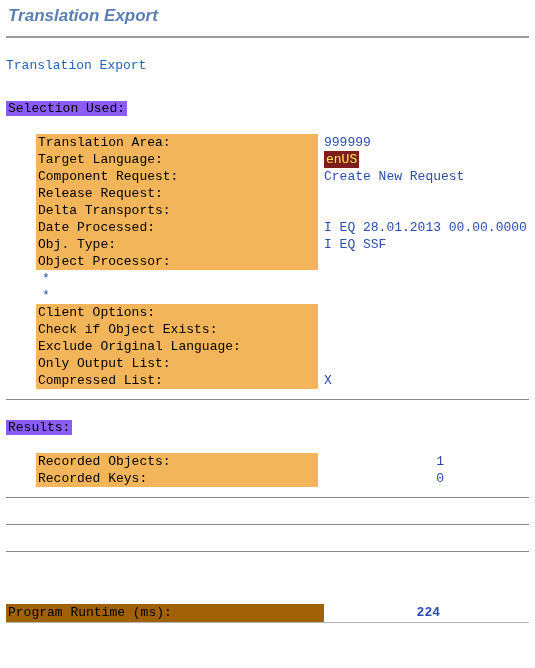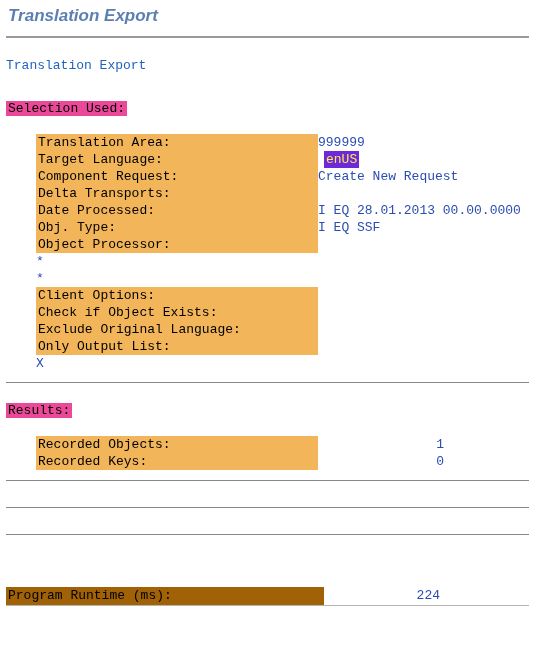--- a/index.html
+++ b/index.html
@@ -32,21 +32,21 @@
     border: none;
     border-top: 1px solid #b5b5b5;
     margin: 0 6px;
   }
   .subhead {
     color: #1f63c0;
     padding: 20px 0 0 6px;
   }
   .section-bar {
     display: inline-block;
-    background: #ec4899;
+    background: #8b5cf6;
     color: #000;
     padding: 0 2px;
     margin-left: 6px;
   }
   .spacer-lg { height: 28px; }
   .spacer-md { height: 18px; }
   .spacer-sm { height: 8px; }
   .row {
     display: flex;
     align-items: center;
@@ -54,25 +54,25 @@
   }
   .indent { width: 36px; flex: 0 0 36px; }
   .label {
     background: #f2b55a;
     color: #000;
     flex: 0 0 282px;
     padding: 0 2px;
   }
   .val {
     color: #2a4db2;
-    padding: 0 4px 0 0;
+    padding: 0 4px 0 6px;
     white-space: pre;
   }
   .val-hl {
-    background: #6d28d9;
+    background: #7f1d1d;
     color: #ffe94a;
     padding: 0 2px;
     margin-left: 6px;
   }
   .val-right {
     text-align: right;
     flex: 0 0 130px;
   }
   .footer-row {
     display: flex;
@@ -83,20 +83,21 @@
   .footer-label {
     background: #a16207;
     flex: 0 0 318px;
     padding: 0 2px;
   }
   .footer-val {
     color: #2a4db2;
     flex: 0 0 120px;
     text-align: right;
     padding-right: 4px;
+    font-weight: bold;
   }
 </style>
 </head>
 <body>
 
 
 
 <div class="page-title">Translation Export</div>
 <hr class="hr">
 
@@ -118,20 +119,21 @@
   <span class="label">Target Language:</span>
   <span class="val-hl">enUS</span>
 </div>
 <div class="row">
   <span class="indent"></span>
   <span class="label">Component Request:</span>
   <span class="val">Create New Request</span>
 </div>
 <div class="row">
   <span class="indent"></span>
+  <span class="label">Release Request:</span>
   <span class="val"></span>
 </div>
 <div class="row">
   <span class="indent"></span>
   <span class="label">Delta Transports:</span>
   <span class="val"></span>
 </div>
 <div class="row">
   <span class="indent"></span>
   <span class="label">Date Processed:</span>
@@ -169,20 +171,21 @@
   <span class="label">Exclude Original Language:</span>
   <span class="val"></span>
 </div>
 <div class="row">
   <span class="indent"></span>
   <span class="label">Only Output List:</span>
   <span class="val"></span>
 </div>
 <div class="row">
   <span class="indent"></span>
+  <span class="label">Compressed List:</span>
   <span class="val">X</span>
 </div>
 
 <div class="spacer-sm"></div>
 <hr class="hr-thin">
 
 <div class="spacer-md"></div>
 <span class="section-bar">Results:</span>
 <div class="spacer-md"></div>
 

